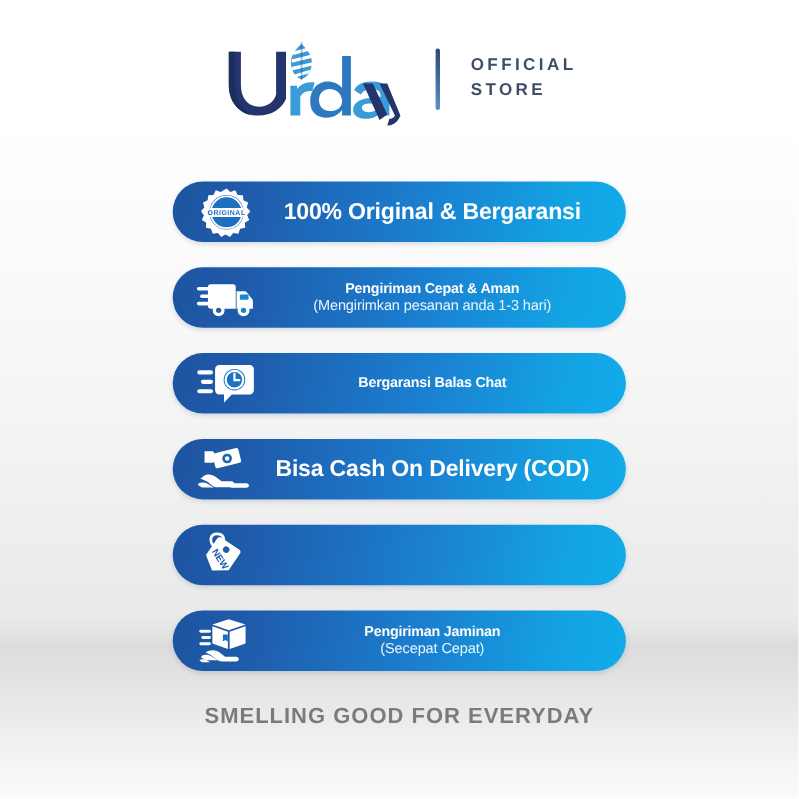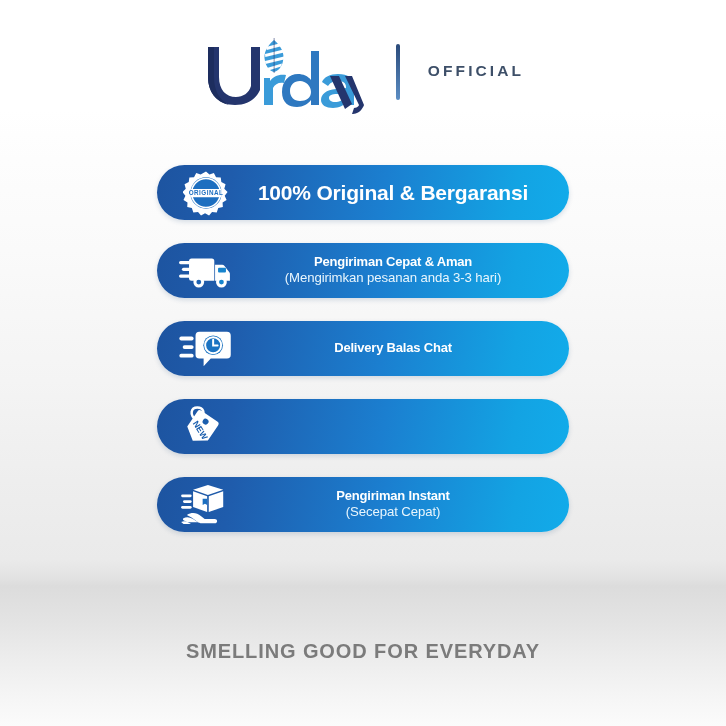--- a/index.html
+++ b/index.html
@@ -196,20 +196,21 @@
         <path d="M150 45 L162 74 C162 74 159 83 151 83 L150 83 L152 77
                  C156 77 157 74 157 74 L143 45 Z" fill="#24356d"></path>
         <path d="M128 45 L137 45 L150 73 L143 78 Z" fill="#24356d"></path>
       </svg>
     </div>
 
     <div class="logo-divider"></div>
 
     <div class="official-store">
       <span>OFFICIAL</span>
+      <span>STORE</span>
     </div>
   </div>
 
   <div class="pill-list">
 
     <div class="pill no-sub">
       <div class="pill-icon">
         <svg width="46" height="46" viewBox="0 0 48 48">
           <path fill="#ffffff" d="M24 1.5l3.6 3.3 4.6-1.6 2.3 4.3 4.9 0.3 0.6 4.8 4.4 2.2-1.3 4.7
             3.4 3.5-3 3.8 2 4.5-4.2 2.5 0.3 4.9-4.8 1-1.6 4.6-4.9-0.6-3.1 3.8-4.2-2.5-4.2 2.5-3.1-3.8
@@ -239,43 +240,68 @@
             <circle cx="20.5" cy="31.5" r="5.6"></circle>
             <circle cx="44" cy="31.5" r="5.6"></circle>
           </g>
           <circle cx="20.5" cy="31.5" r="2.5" fill="#1f63b2"></circle>
           <circle cx="44" cy="31.5" r="2.5" fill="#1784cd"></circle>
           <rect x="40.5" y="16.5" width="8.2" height="5" rx="1" fill="#1784cd"></rect>
         </svg>
       </div>
       <div class="pill-text">
         <div class="pill-title">Pengiriman Cepat &amp; Aman</div>
-        <div class="pill-sub">(Mengirimkan pesanan anda 3-3 hari)</div>
+        <div class="pill-sub">(Mengirimkan pesanan anda 1-3 hari)</div>
       </div>
     </div>
 
     <div class="pill">
       <div class="pill-icon">
         <svg width="54" height="40" viewBox="0 0 56 42">
           <g fill="#ffffff">
             <rect x="0" y="8" width="15" height="4" rx="2"></rect>
             <rect x="3.5" y="17" width="11.5" height="4" rx="2"></rect>
             <rect x="0" y="26" width="15" height="4" rx="2"></rect>
             <path d="M21 3h29a4 4 0 0 1 4 4v20a4 4 0 0 1-4 4H33l-7.5 8v-8H21a4 4 0 0 1-4-4V7a4 4 0 0 1 4-4z"></path>
           </g>
           <circle cx="35.5" cy="17" r="10.3" fill="#1b73c2"></circle>
           <circle cx="35.5" cy="17" r="8.4" fill="none" stroke="#ffffff" stroke-width="2.1"></circle>
           <path d="M35.5 11.3v6.1h4.7" fill="none" stroke="#ffffff" stroke-width="2.1" stroke-linecap="round"></path>
         </svg>
       </div>
       <div class="pill-text">
-        <div class="pill-title">Delivery Balas Chat</div>
-      </div>
-    </div>
-
+        <div class="pill-title">Bergaransi Balas Chat</div>
+      </div>
+    </div>
+
+    <div class="pill no-sub">
+      <div class="pill-icon">
+        <svg width="52" height="42" viewBox="0 0 54 44">
+          <g fill="#ffffff">
+            <path d="M6 4.5h7.5a1.6 1.6 0 0 1 1.6 1.6v7.6a1.6 1.6 0 0 1-1.6 1.6H6z"></path>
+            <path d="M15 6.5l21-5.2c1-0.25 2 0.4 2.2 1.4l2.6 10.6c0.25 1-0.4 2-1.4 2.2l-21 5.2
+                     c-1 0.25-2-0.4-2.2-1.4L13.6 8.7c-0.25-1 0.4-2 1.4-2.2z"></path>
+          </g>
+          <circle cx="27.5" cy="11.3" r="4.6" fill="#1b63b3"></circle>
+          <circle cx="27.5" cy="11.3" r="2.1" fill="#ffffff"></circle>
+          <g fill="#ffffff">
+            <path d="M4 28.5c4.5-3 9-2.4 13 0.6l5.2 3.9h9.4c1.5 0 2.6 1.1 2.6 2.4
+                     s-1.1 2.4-2.6 2.4h-7.2"></path>
+            <path d="M2 30.5c5.2-3.6 10.8-2.8 15.3 0.8l4.1 3.2h9.4c1.3 0 2.3 0.9 2.3 2.1
+                     s-1 2.1-2.3 2.1H18c-1.6 0-3-0.5-4.3-1.5l-5.3-4z"></path>
+            <path d="M30.8 34.8h14.8c1.5 0 2.7 1 2.7 2.2 0 1.2-1.2 2.2-2.7 2.2H30.8z"></path>
+            <path d="M0 35.2c3-1.5 6-1.4 9 0.3l6 3.5H3.6L0 36.8z"></path>
+          </g>
+        </svg>
+      </div>
+      <div class="pill-text">
+        <div class="pill-title">Bisa Cash On Delivery (COD)</div>
+
+      </div>
+    </div>
 
     <div class="pill no-sub">
       <div class="pill-icon">
         <svg width="48" height="44" viewBox="0 0 48 46">
           <path d="M14 16 C6 10 8.5 2.5 15 2.5 C21 2.5 23.5 8 19 13" fill="none" stroke="#ffffff" stroke-width="2.6" stroke-linecap="round"></path>
           <g transform="rotate(34 22 26)">
             <path d="M8.5 11 h20 a3 3 0 0 1 3 3 v19 l-13 9 -13 -9 V14 a3 3 0 0 1 3-3z" fill="#ffffff"></path>
           </g>
           <g transform="rotate(34 22 26)">
             <circle cx="18.5" cy="18" r="3.1" fill="#1a5eae"></circle>
@@ -301,21 +327,21 @@
           <path d="M22.5 16.5 v6.6 l2.4-1.3 2.3 1.3 v-6.6z" fill="#1a6ec0"></path>
           <g fill="#ffffff">
             <path d="M6 33.5c5-3.2 10.3-2.5 14.6 1l4 3.2h10.5c1.4 0 2.5 1 2.5 2.2s-1.1 2.2-2.5 2.2
                      H21.5c-1.7 0-3.3-0.6-4.6-1.6l-5.6-4.2z"></path>
             <path d="M2 37c3.3-1.8 6.8-1.6 10 0.4l5.6 3.6H6.5L2 38.6z"></path>
             <path d="M0 40.8c2.6-1.1 5.2-0.9 7.6 0.5l2.7 1.6H2.5z"></path>
           </g>
         </svg>
       </div>
       <div class="pill-text">
-        <div class="pill-title">Pengiriman Instant</div>
+        <div class="pill-title">Pengiriman Jaminan</div>
         <div class="pill-sub">(Secepat Cepat)</div>
       </div>
     </div>
 
   </div>
 
   <div class="footer-tagline">SMELLING GOOD FOR EVERYDAY</div>
 
 </div>
 

